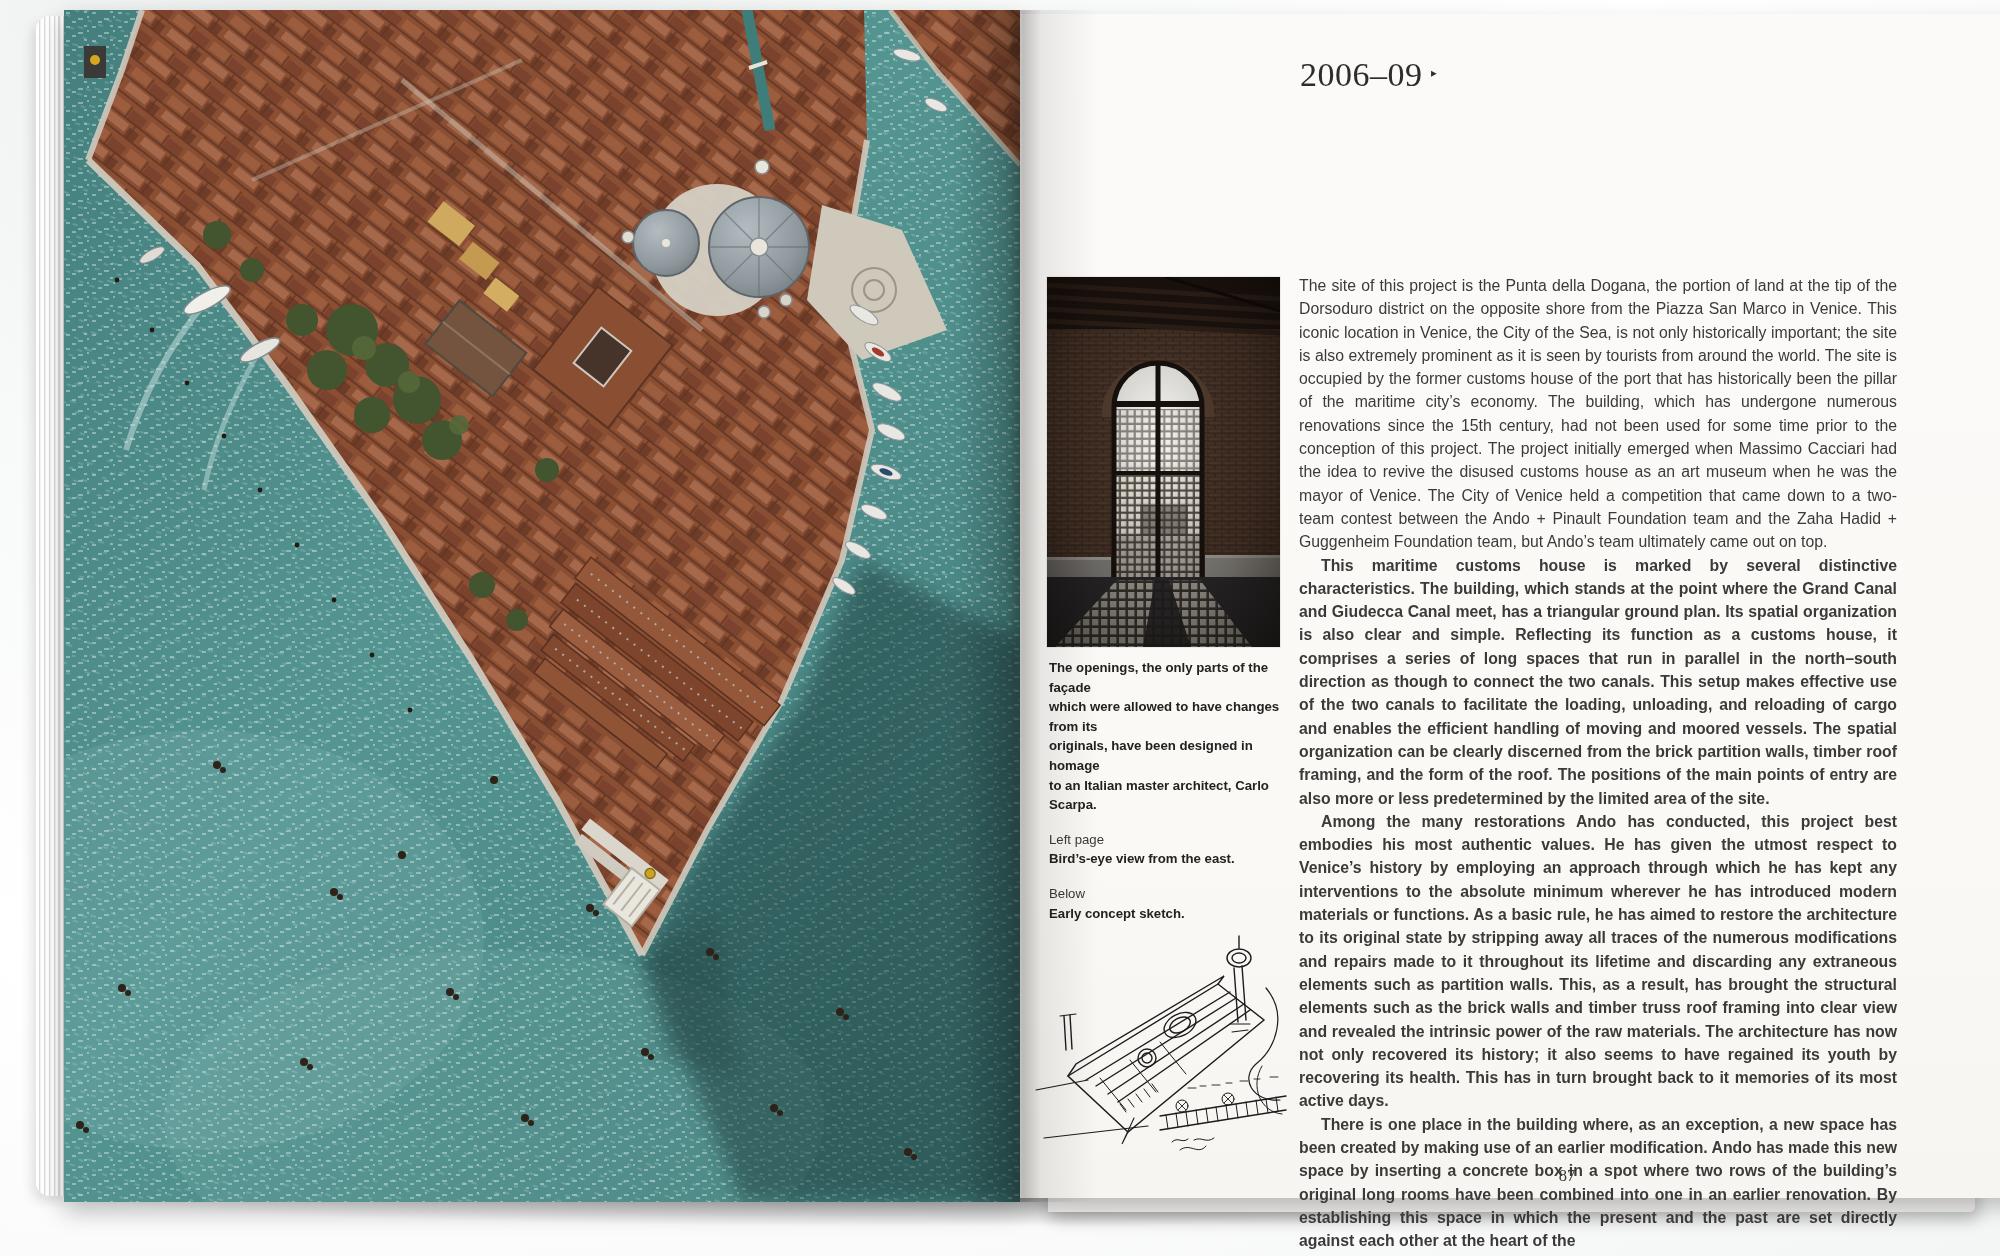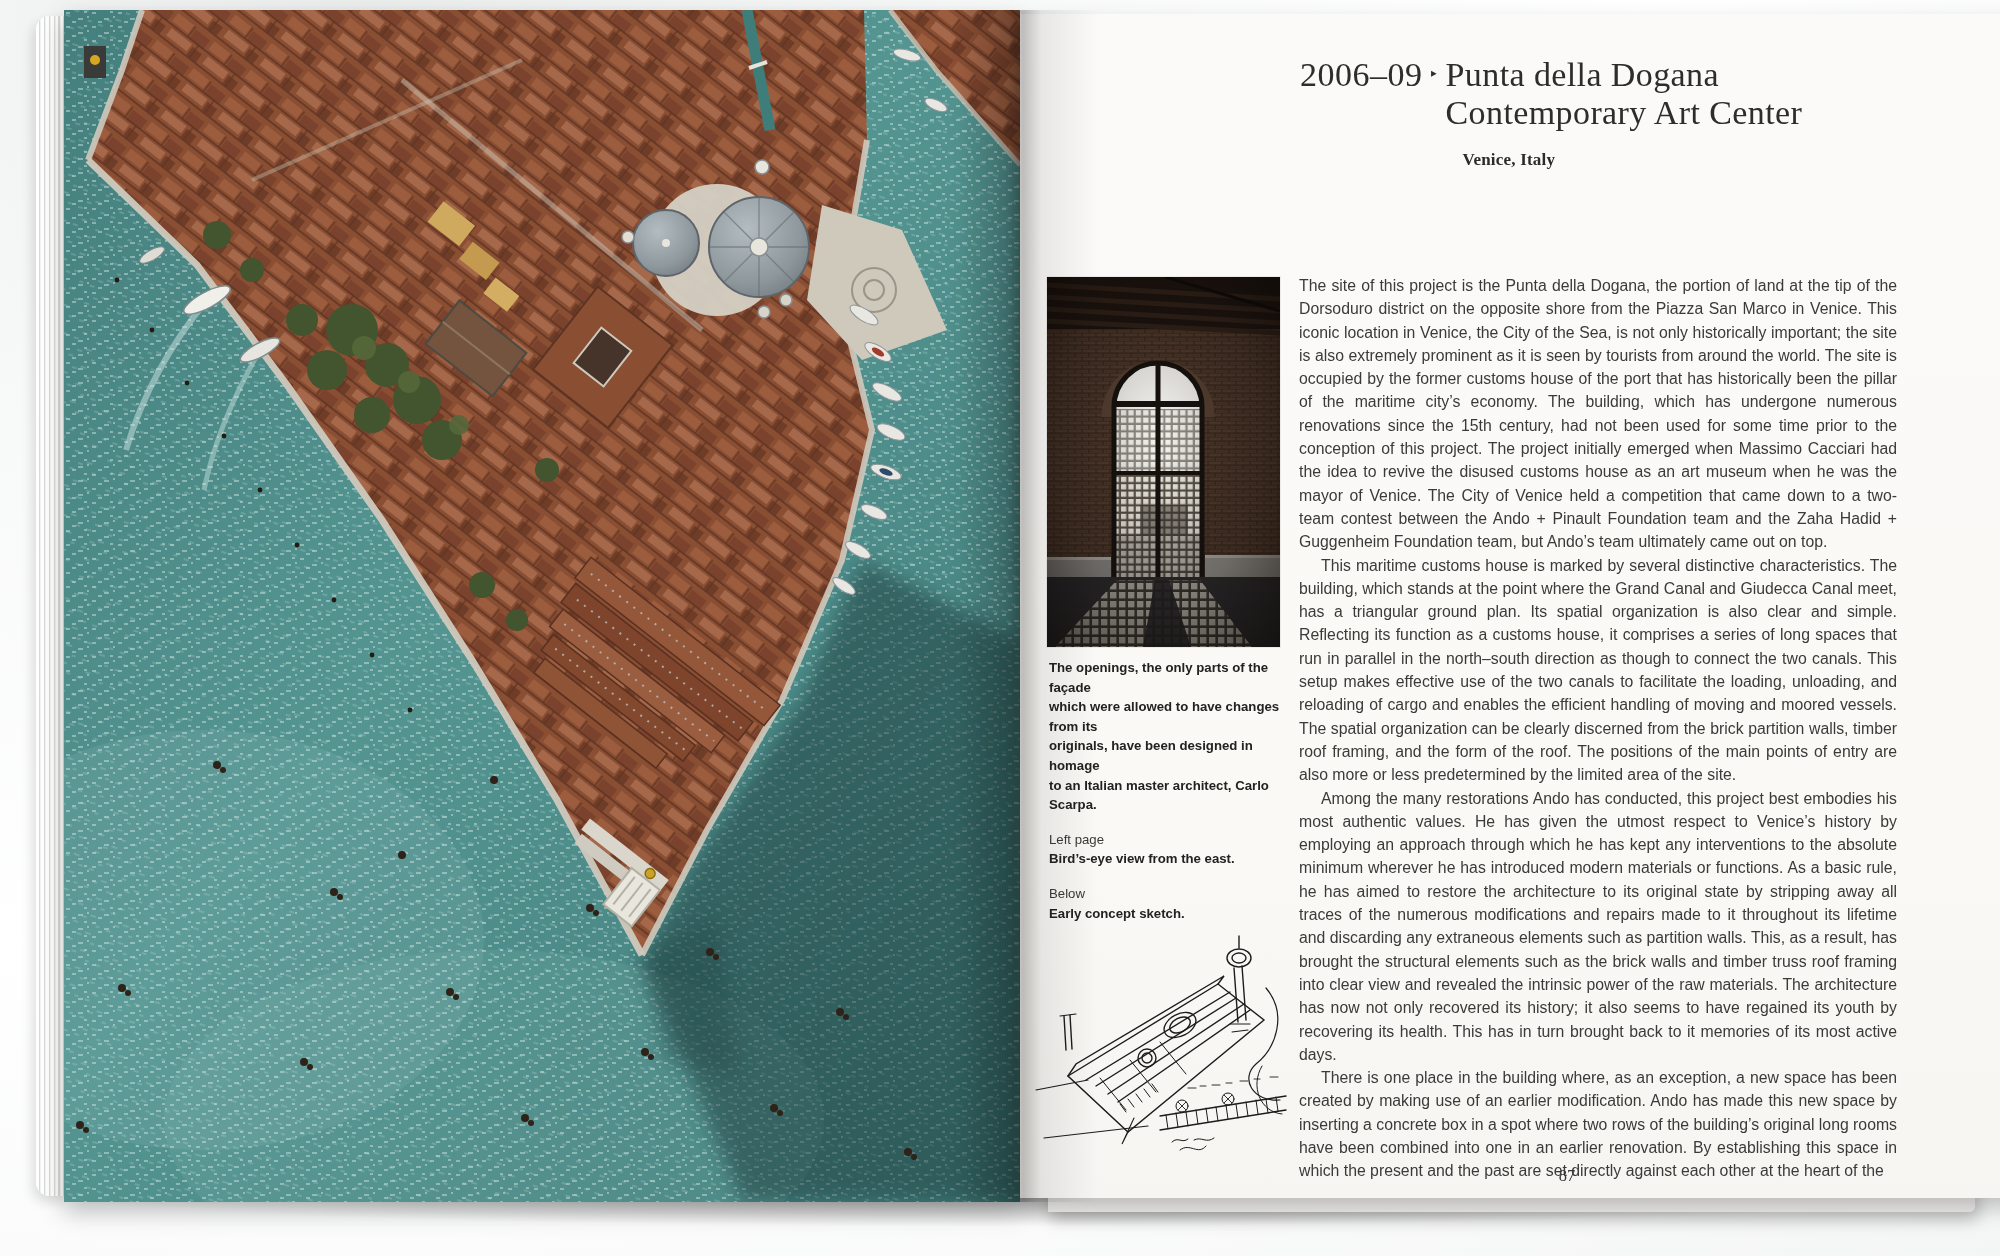--- a/index.html
+++ b/index.html
@@ -79,21 +79,21 @@
   .cap-bold{font-weight:bold;font-size:13.2px;line-height:19.6px;}
   .cap-label{font-size:13.2px;line-height:19.6px;margin-top:15px;color:#3a3936;}
   .cap-group-text{font-weight:bold;font-size:13.2px;line-height:19.6px;}
 
   
   .body-col{
     position:absolute;left:279px;top:260px;width:598px;
     font-size:15.8px;line-height:23.3px;color:#3b3a38;text-align:justify;
   }
   .body-col p{margin:0;}
-  .body-col p + p{text-indent:22px;}
+  .body-col p + p{text-indent:22px;font-weight:bold;}
 
   
   .sketch-figure{position:absolute;left:10px;top:914px;width:276px;height:232px;}
   .sketch-figure svg{display:block;width:100%;height:100%;}
 
   
   .page-number{
     position:absolute;left:497px;top:1152px;width:100px;text-align:center;
     font-family:"Liberation Serif","DejaVu Serif",serif;font-size:16.5px;color:#383734;
   }
@@ -320,25 +320,20 @@
     </svg>
   </div>
 
   <div class="gutter"></div>
 
   <div class="right-page">
 
     <div class="title-row">
       <span class="title-years">2006–09</span>
       <span class="title-bullet">‣</span>
-      <span class="title-lines">
-        <span>Punta della Dogana</span><br>
-        <span>Contemporary Art Center</span>
-        <div class="title-location">Venice, Italy</div>
-      </span>
     </div>
 
     <div class="interior-figure">
       <svg viewBox="0 0 233 370" preserveAspectRatio="none">
         <defs>
           <pattern id="brick" width="14" height="8" patternUnits="userSpaceOnUse">
             <rect width="14" height="8" fill="#4c372b"></rect>
             <rect x="0" y="0" width="14" height="4" fill="#543d2e"></rect>
             <path d="M0 4h14M0 0h14" stroke="#33241c" stroke-width="1"></path>
             <path d="M7 0v4M0 4v4M14 4v4" stroke="#33241c" stroke-width="1"></path>

